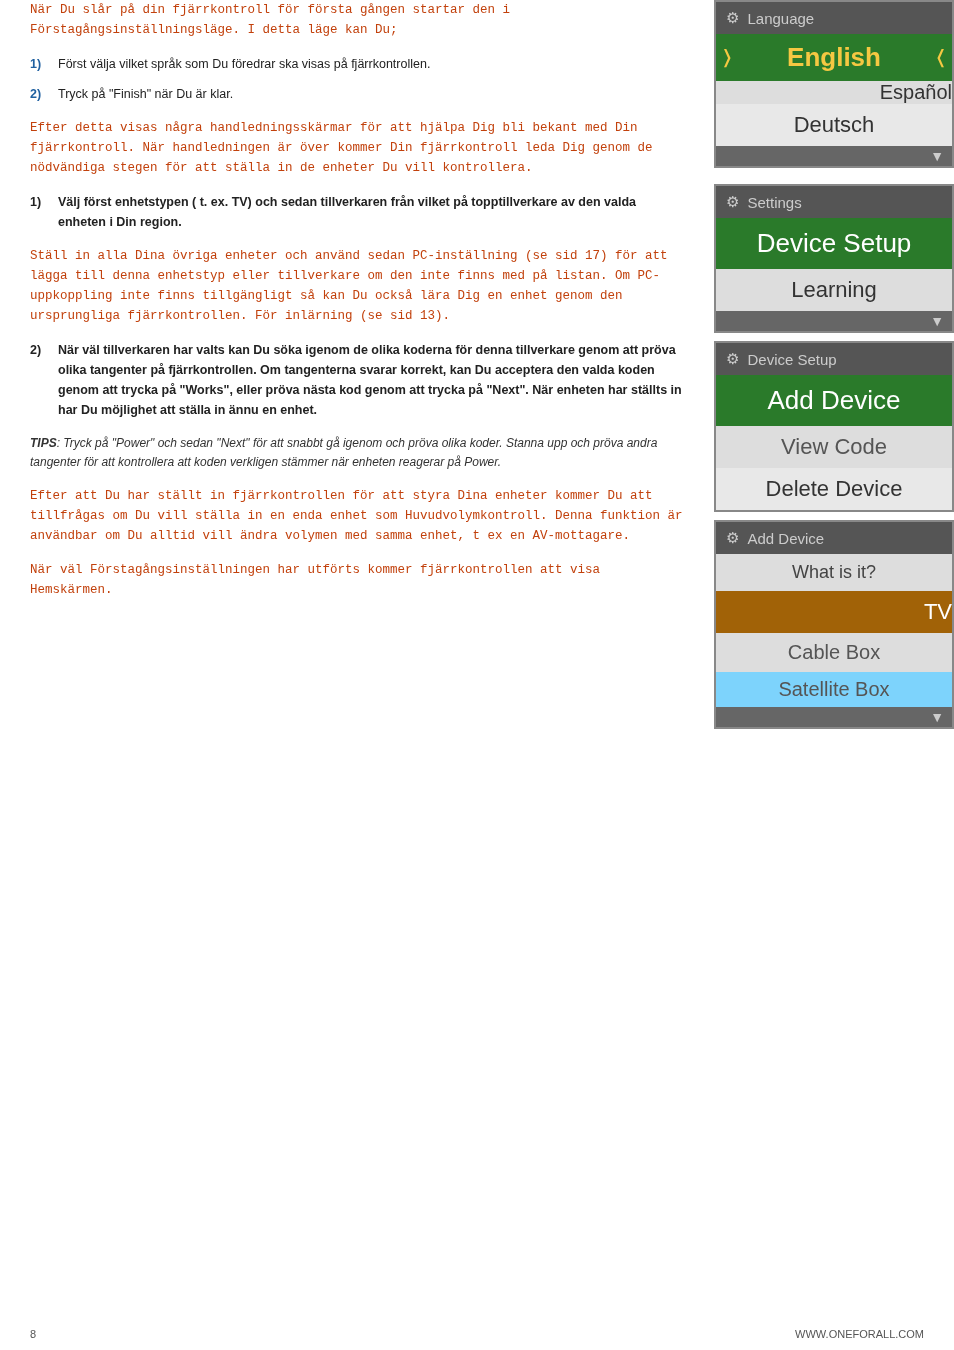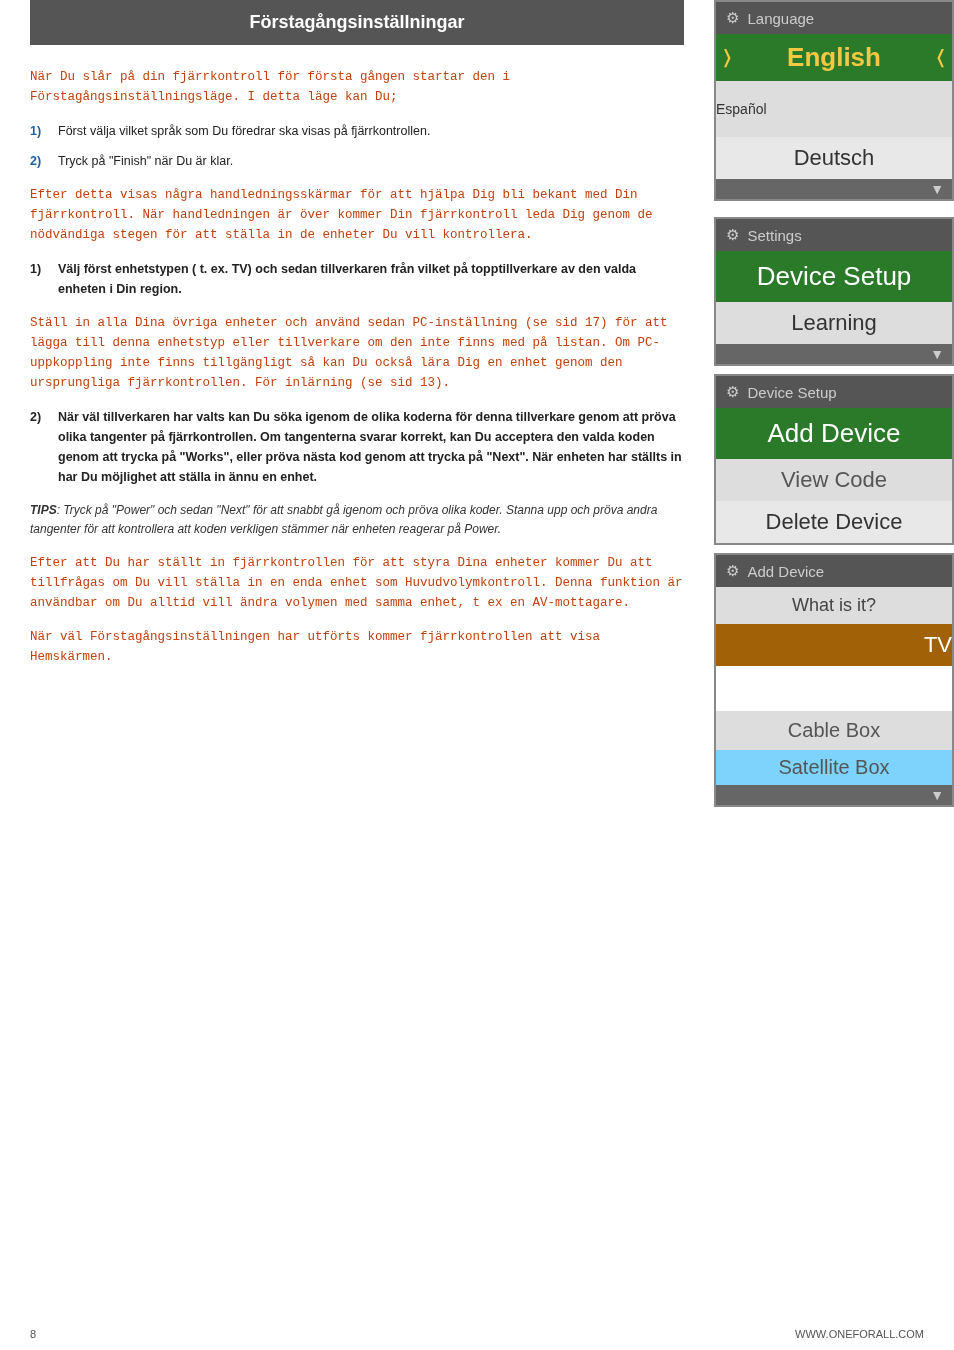--- a/index.html
+++ b/index.html
@@ -124,23 +124,23 @@
     }
     .lang-english .arrow-right {
       position: absolute;
       right: 8px;
       color: #f5c842;
       font-size: 20px;
     }
     .lang-espanol {
       background: #ddd;
       color: #333;
-      text-align: left;
-      font-size: 14px;
-      padding: 20px 0;
+      text-align: right;
+      font-size: 20px;
+      padding: 0 0;
     }
     .lang-deutsch {
       background: #e8e8e8;
       color: #333;
       text-align: center;
       font-size: 22px;
       padding: 8px 0;
     }
     .lang-scroll-arrow {
       background: #666;
@@ -256,21 +256,20 @@
       font-size: 22px;
       font-weight: normal;
       padding: 8px 0;
     }
     .add-cable {
       background: #ddd;
       color: #555;
       text-align: center;
       font-size: 20px;
       padding: 8px 0;
-      margin-top: 45px;
     }
     .add-satellite {
       background: #7dd3fc;
       color: #555;
       text-align: center;
       font-size: 20px;
       padding: 6px 0;
     }
     .add-scroll-arrow {
       background: #666;
@@ -293,21 +292,20 @@
     .section-spacer {
       margin-bottom: 14px;
     }
   </style>
 </head>
 <body>
 
 <div class="page-wrapper">
 
   <div class="left-content">
-    <div class="page-title-bar">Förstagångsinställningar</div>
 
     <p class="body-text">När Du slår på din fjärrkontroll för första gången startar den i Förstagångsinställningsläge. I detta läge kan Du;</p>
 
     <div class="numbered-item">
       <span class="num">1)</span>
       <span class="item-text">Först välja vilket språk som Du föredrar ska visas på fjärrkontrollen.</span>
     </div>
 
     <div class="numbered-item section-spacer">
       <span class="num">2)</span>

